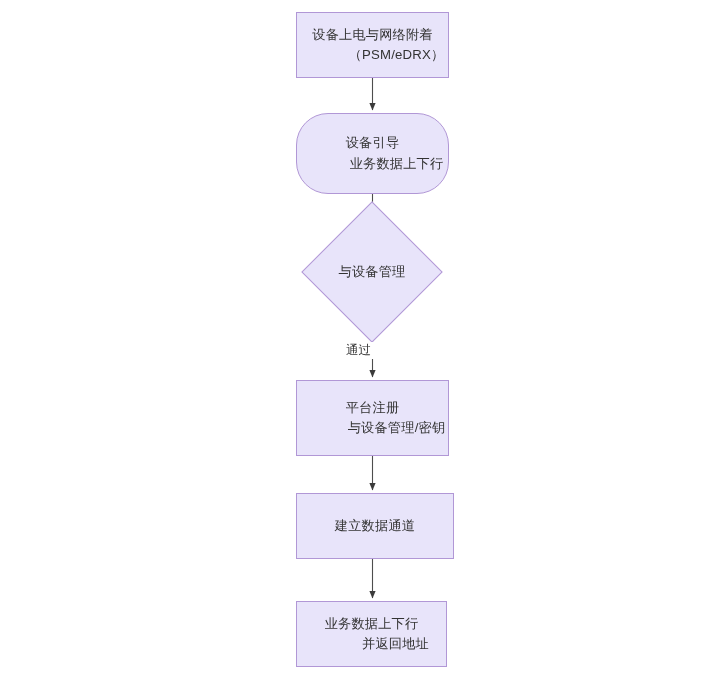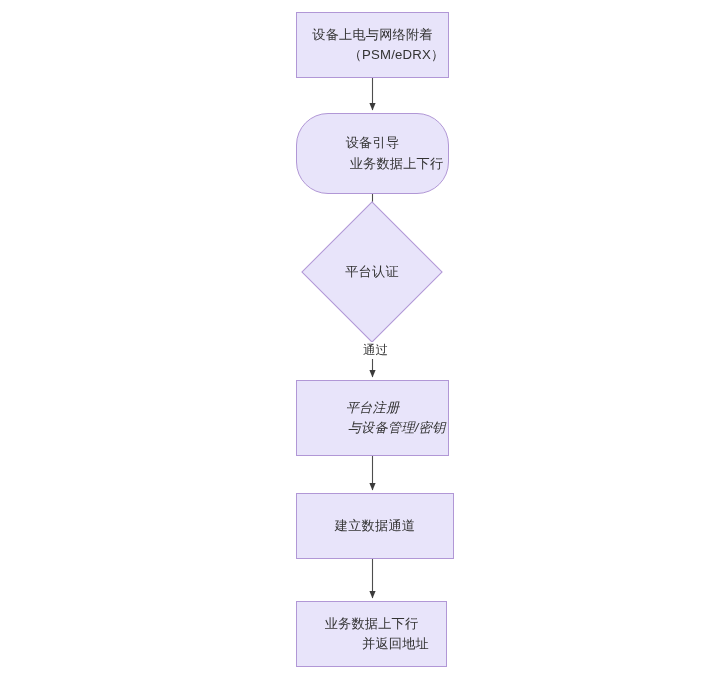--- a/index.html
+++ b/index.html
@@ -105,28 +105,28 @@
     <span class="line2">（PSM/eDRX）</span>
   </div>
 
   <div class="node" style="left:296px; top:113px; width:153px; height:81px;border-radius:32px;">
     <span>设备引导</span>
     <span class="line2">业务数据上下行</span>
   </div>
 
   <div class="decision" style="left:322px; top:222px;"></div>
   <div class="decision-label" style="left:322px; top:222px; width:100px; height:100px;">
-    <span>平台认证</span>
+    <span>与设备管理</span>
   </div>
 
-  <div class="edge-label" style="left:352px; top:342px; width:41px;">
+  <div class="edge-label" style="left:335px; top:342px; width:41px;">
     <span>通过</span>
   </div>
 
-  <div class="node" style="left:296px; top:380px; width:153px; height:76px;font-style:italic;">
+  <div class="node" style="left:296px; top:380px; width:153px; height:76px;">
     <span>平台注册</span>
     <span class="line2">与设备管理/密钥</span>
   </div>
 
   <div class="node" style="left:296px; top:493px; width:158px; height:66px;">
     <span>建立数据通道</span>
   </div>
 
   <div class="node" style="left:296px; top:601px; width:151px; height:66px;">
     <span>业务数据上下行</span>

